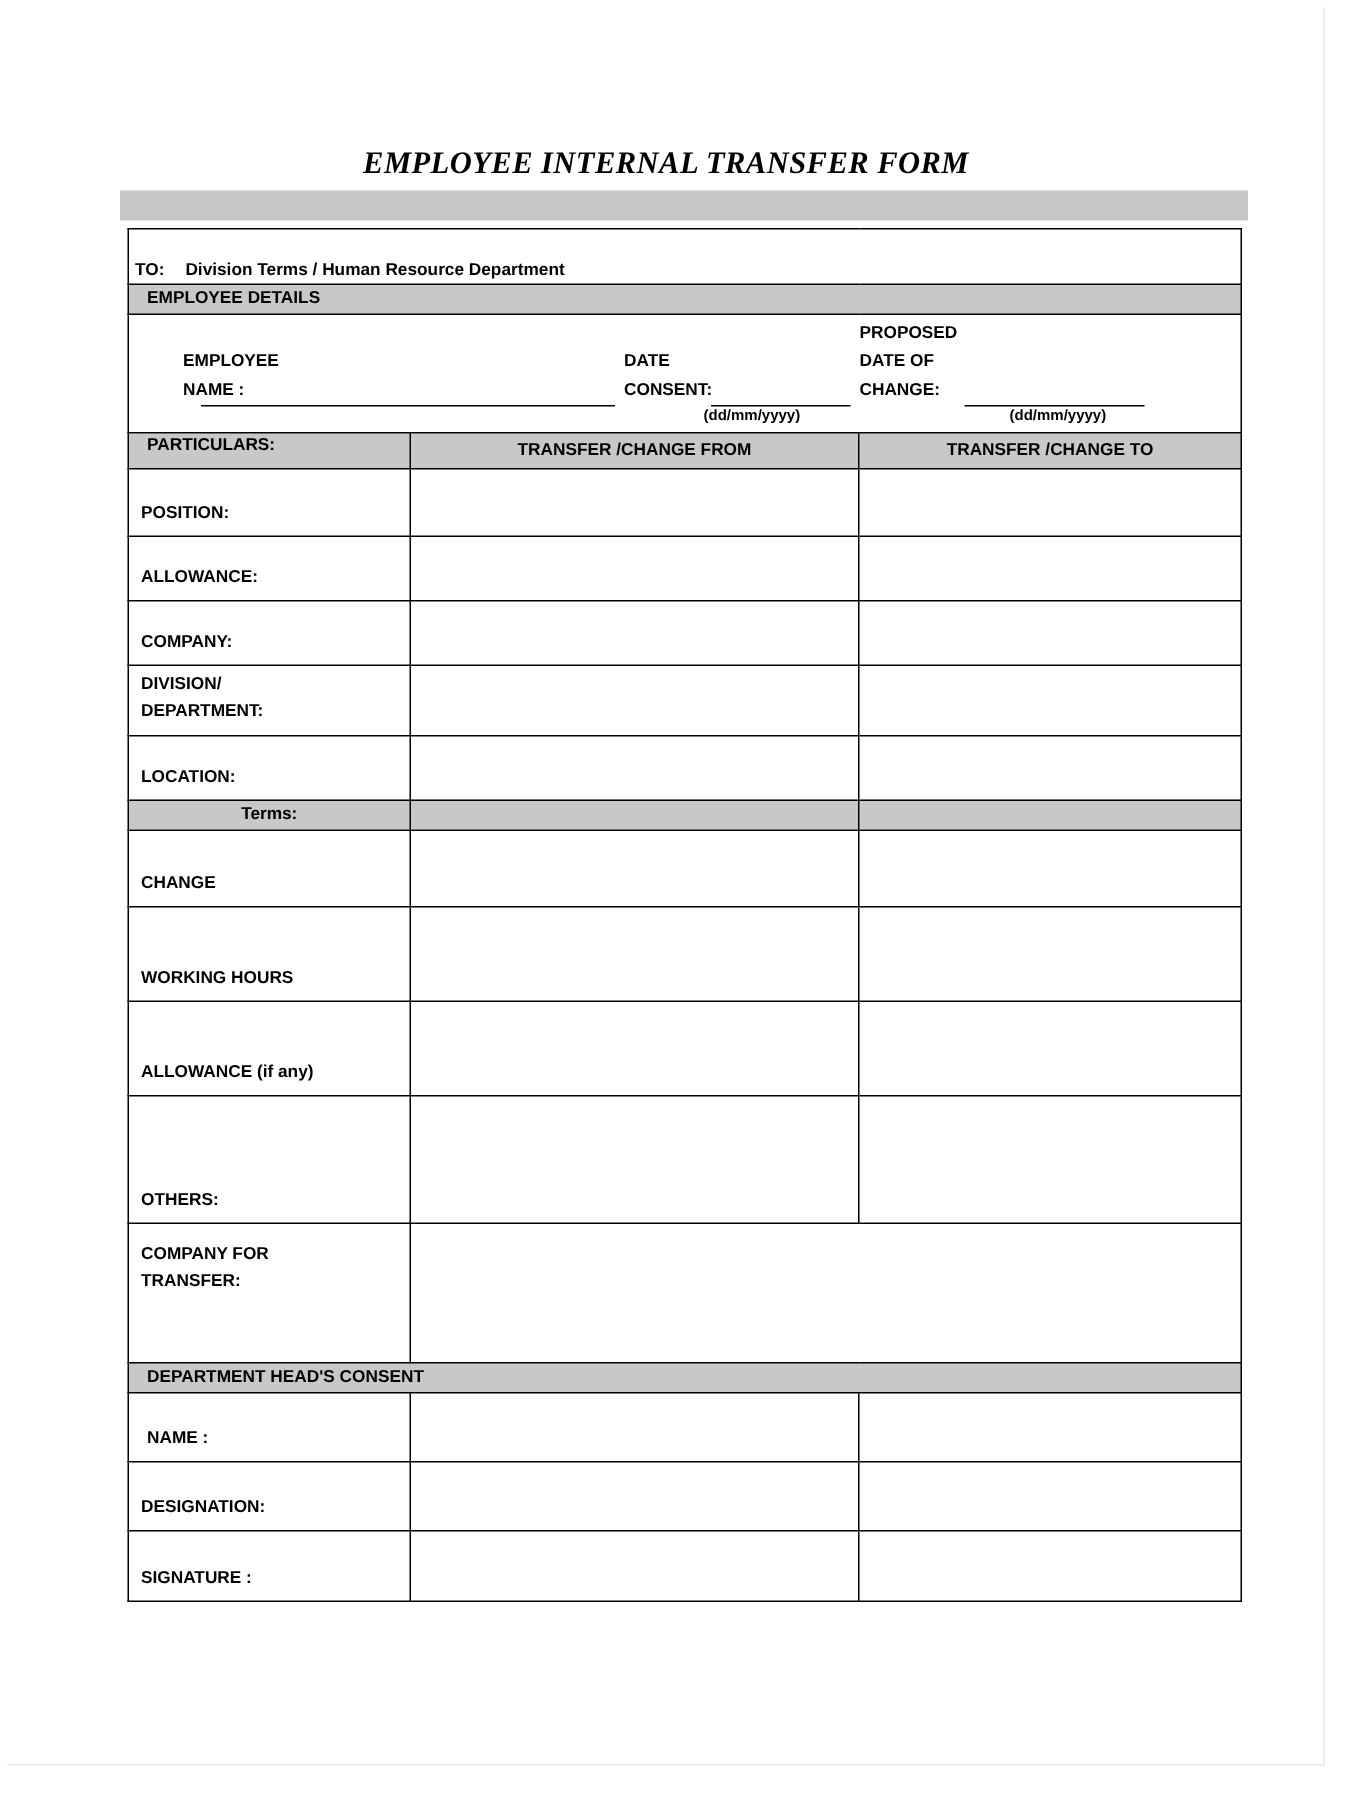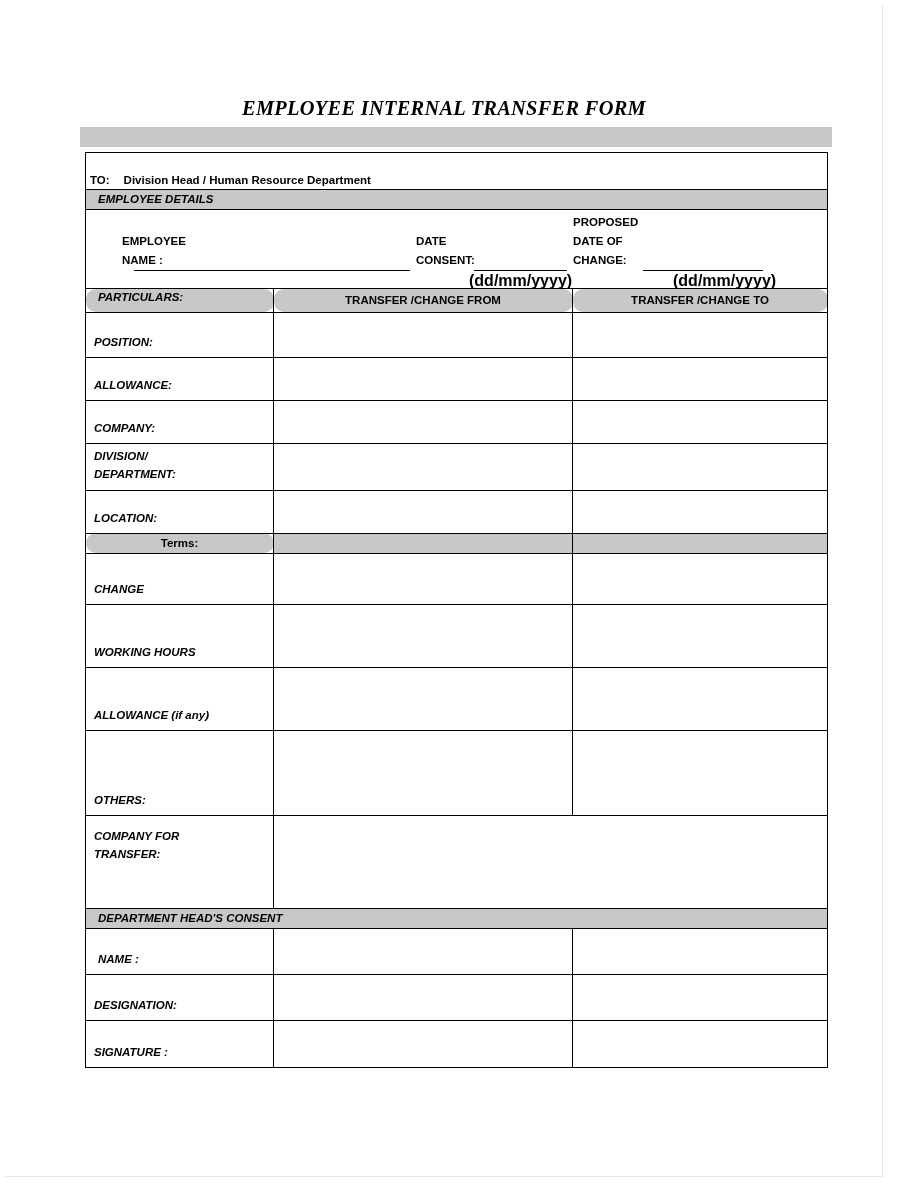--- a/index.html
+++ b/index.html
@@ -72,39 +72,37 @@
     font-weight: bold;
     color: #000000;
   }
   .col-a { width: 188px; }
   .col-b { width: 299px; }
   .col-c { width: 255px; }
 
   .lbl {
     padding: 0 0 6px 8px;
     line-height: 1.45;
-    font-style: italic;
   }
   .lbl-indent { padding-left: 12px; }
 
   
   .band {
     background: #c8c8c8;
     height: 19px;
     vertical-align: middle !important;
   }
   .band .lbl { padding-bottom: 0; }
 
   
   .hdr {
     background: #c8c8c8;
     height: 19px;
     vertical-align: middle !important;
     text-align: center;
-    border-radius: 10px;
   }
   .hdr.left-al { text-align: left; }
   .hdr span { display: block; }
 
   
   #to-row td { height: 36px; }
   #to-row .to-wrap {
     display: flex;
     align-items: flex-start;
     padding: 0 0 3px 4px;
@@ -131,21 +129,21 @@
     position: absolute;
     border-bottom: 1.4px solid #000000;
     height: 0;
   }
   #rule-name { left: 48px; top: 60px; width: 276px; }
   #rule-joined{ left: 388px; top: 60px; width: 93px; }
   #rule-change{ left: 557px; top: 60px; width: 120px; }
 
   .emp-hint {
     position: absolute;
-    font-size: 16px;
+    font-size: 10px;
     font-weight: bold;
     top: 62px;
   }
   #hint-joined { left: 383px; }
   #hint-change { left: 587px; }
 
   
   .r-tall   td { height: 44px; }
   .r-mid    td { height: 42px; }
   .r-div    td { height: 46px; }
@@ -174,21 +172,21 @@
       <col class="col-a">
         <col class="col-b">
         <col class="col-c">
     </colgroup>
     <tbody>
 
       <tr id="to-row">
         <td colspan="3">
           <div class="to-wrap">
             <span id="to-label">TO:</span>
-            <span>Division Head / Human Resource Department</span>
+            <span>Division Terms / Human Resource Department</span>
           </div>
         </td>
       </tr>
 
       <tr>
         <td colspan="3" class="band">
           <div class="lbl lbl-indent">EMPLOYEE DETAILS</div>
         </td>
       </tr>
 

